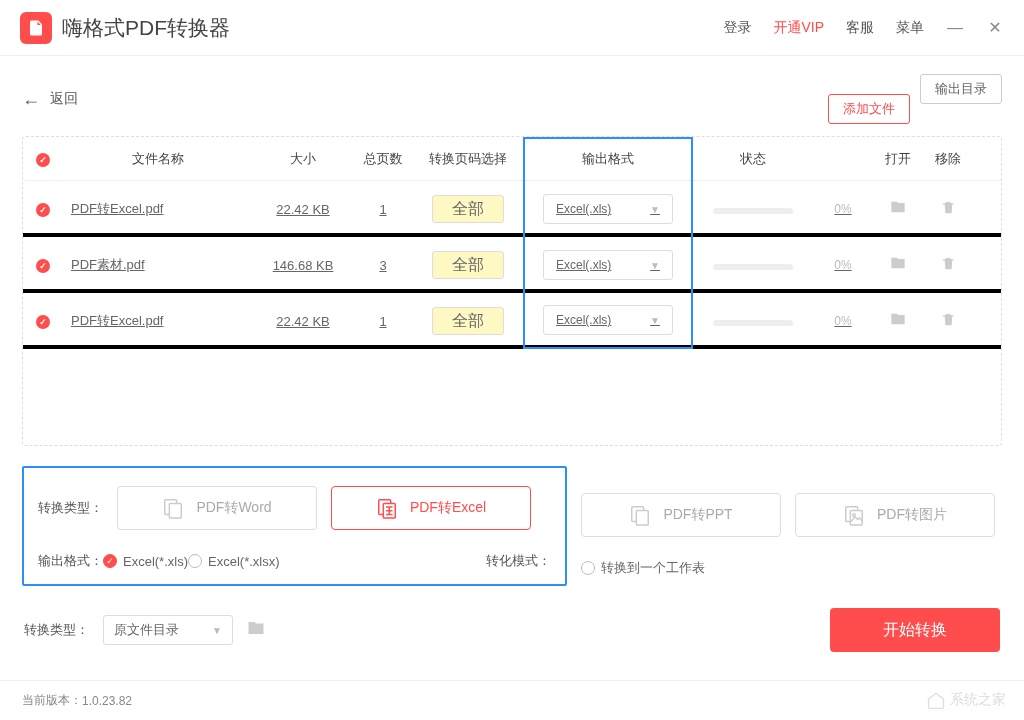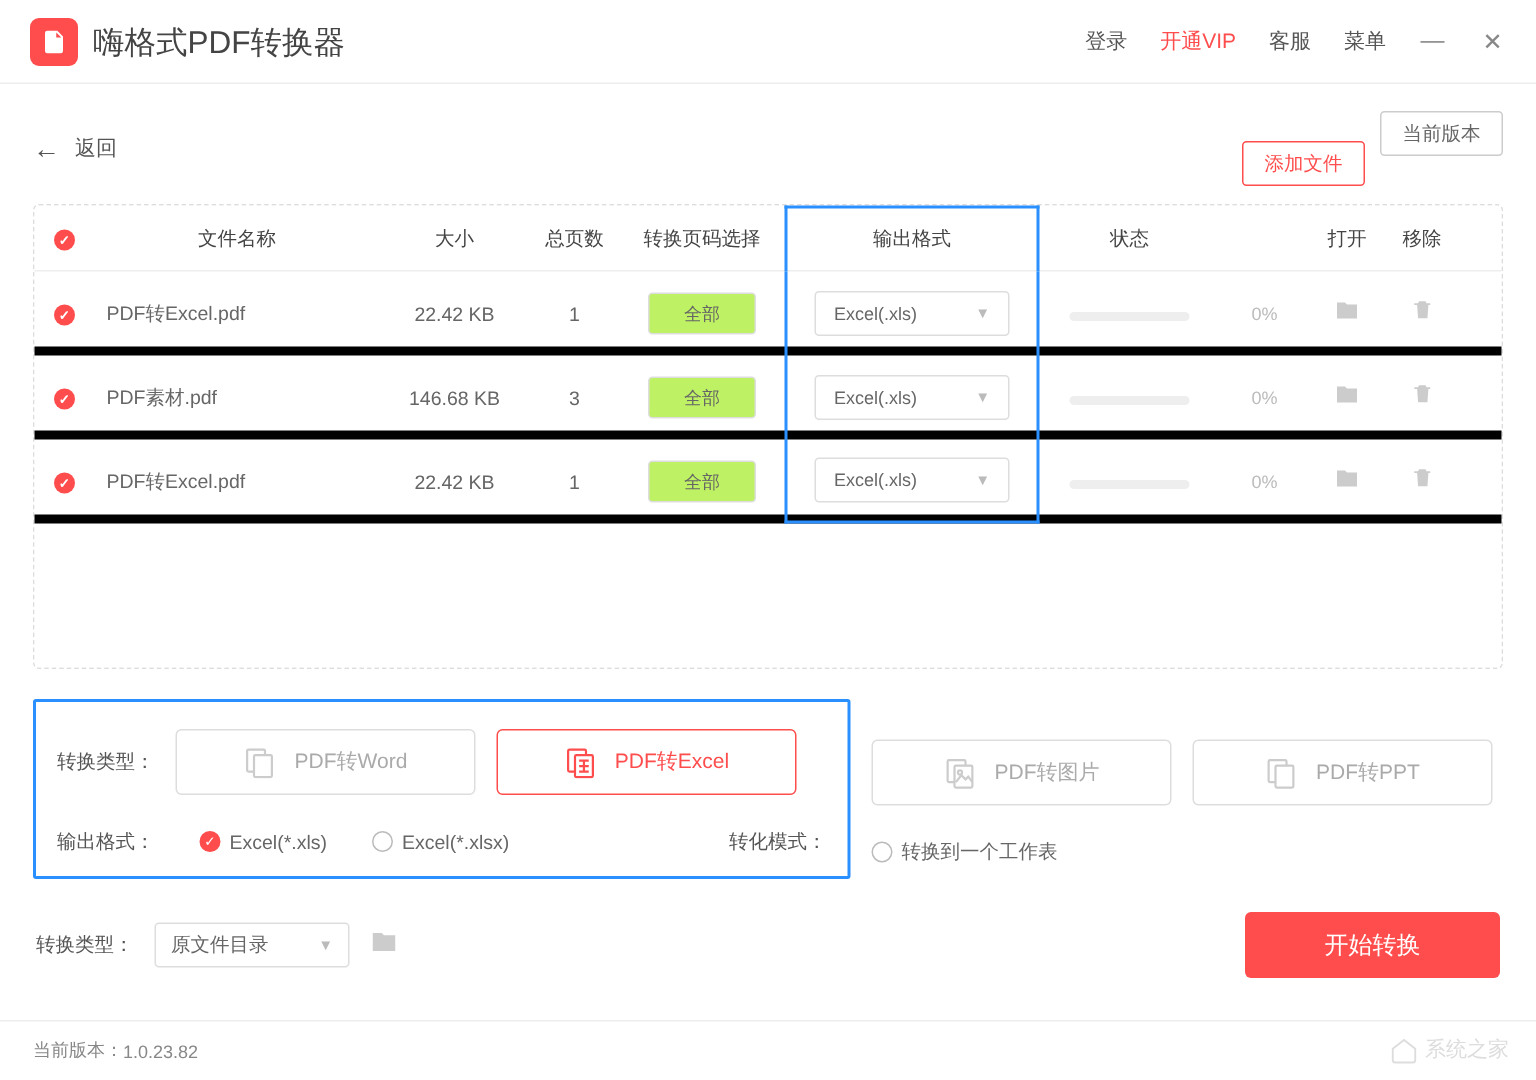--- a/index.html
+++ b/index.html
@@ -17,42 +17,42 @@
 .back-arrow { font-size:18px; color:#555; cursor:pointer; }
 .back-label { color:#555; font-size:14px; }
 .btn { height:30px; padding:0 14px; border:1px solid #ccc; background:#fff; border-radius:3px; color:#666; font-size:13px; cursor:pointer; }
 .btn.red { border-color:#ff4d4d; color:#ff4d4d;margin-top:20px; }
 .back-row .right { margin-left:auto; display:flex; gap:10px; }
 .table { border:1px dashed #ddd; border-radius:4px; min-height:310px; }
 .thead, .trow { display:grid; grid-template-columns: 40px 190px 100px 60px 110px 170px 120px 60px 50px 50px; align-items:center; }
 .thead { height:44px; border-bottom:1px solid #eee; color:#444; font-size:13px; text-align:center; }
 .thead > div { text-align:center; }
 .th-output { border:2px solid #2b90ff; border-bottom:none; height:44px; line-height:40px; }
-.trow { height:56px; border-bottom:6px solid #000000; color:#666; font-size:13px; }
+.trow { height:56px; border-bottom:4px solid #000000; color:#666; font-size:13px;text-decoration:underline; }
 .trow:last-of-type .cell-output { border-bottom:2px solid #2b90ff; }
 .cell { text-align:center; }
 .cell-name { display:flex; align-items:center; gap:8px; padding-left:8px; text-align:left; }
 .check-ico { width:14px; height:14px; border-radius:50%; background:#ff4d4d; display:inline-flex; align-items:center; justify-content:center; }
 .check-ico::after { content:"✓"; color:#fff; font-size:9px; font-weight:bold; }
-.page-btn { width:72px; height:28px; border:1px solid #ddd; border-radius:3px; background:#bef264; color:#666; font-size:12px; cursor:pointer; }
+.page-btn { width:72px; height:28px; border:1px solid #ddd; border-radius:3px; background:#fef9c3; color:#666; font-size:16px; cursor:pointer; }
 .cell-output { height:56px; display:flex; align-items:center; justify-content:center; border-left:2px solid #2b90ff; border-right:2px solid #2b90ff; }
 .select-box { width:130px; height:30px; border:1px solid #ddd; border-radius:3px; display:flex; align-items:center; justify-content:space-between; padding:0 12px; color:#666; cursor:pointer; font-size:12px; }
 .caret { color:#bbb; font-size:10px; }
 .status-bar { width:80px; height:6px; background:#eee; border-radius:3px; display:inline-block; }
 .pct { color:#bbb; font-size:12px; }
 .ico-btn { color:#ccc; cursor:pointer; font-size:16px; }
 .bottom { margin-top:20px; }
 .highlight-box { border:2px solid #2b90ff; padding:18px 14px 14px 14px; border-radius:2px; }
 .type-row { display:flex; align-items:center; gap:14px; }
 .label { color:#555; font-size:13px; }
 .type-card { width:200px; height:44px; border:1px solid #ddd; border-radius:4px; display:flex; align-items:center; justify-content:center; gap:12px; color:#aaa; font-size:14px; cursor:pointer; position:relative; }
 .type-card.active { border-color:#ff4d4d; color:#ff4d4d; }
 .type-card svg { flex-shrink:0; }
 .type-row-outer { display:flex; align-items:center; gap:14px; }
-.fmt-row { display:flex; align-items:center; gap:30px; margin-top:22px;justify-content:space-between; }
+.fmt-row { display:flex; align-items:center; margin-top:22px;justify-content:space-between; }
 .radio { display:flex; align-items:center; gap:6px; color:#666; font-size:13px; cursor:pointer; }
 .radio-circ { width:14px; height:14px; border:1px solid #bbb; border-radius:50%; display:inline-flex; align-items:center; justify-content:center; }
 .radio.checked .radio-circ { border-color:#ff4d4d; background:#ff4d4d; }
 .radio.checked .radio-circ::after { content:"✓"; color:#fff; font-size:9px; }
 .mode-label { margin-left:auto; color:#555; }
 .dir-row { display:flex; align-items:center; gap:14px; margin-top:22px; padding:0 2px; }
 .dir-select { width:130px; height:30px; border:1px solid #ddd; border-radius:3px; display:flex; align-items:center; justify-content:space-between; padding:0 10px; color:#666; cursor:pointer; font-size:13px; }
 .dir-folder { color:#ccc; font-size:16px; cursor:pointer; }
 .start-btn { margin-left:auto; width:170px; height:44px; background:#ff4d4d; color:#fff; border:none; border-radius:4px; font-size:16px; cursor:pointer; }
 .footer { position:absolute; bottom:0; left:0; right:0; height:40px; border-top:1px solid #eee; display:flex; align-items:center; padding:0 22px; color:#888; font-size:12px; }
@@ -78,21 +78,21 @@
   </div>
 </div>
 
 <div class="content">
 
   <div class="back-row">
     <span class="back-arrow">←</span>
     <span class="back-label">返回</span>
     <div class="right">
       <button class="btn red">添加文件</button>
-      <button class="btn">当前版本</button>
+      <button class="btn">输出目录</button>
     </div>
   </div>
 
   <div class="table">
     <div class="thead">
       <div><span class="check-ico"></span></div>
       <div>文件名称</div>
       <div>大小</div>
       <div>总页数</div>
       <div>转换页码选择</div>
@@ -209,31 +209,31 @@
             </span>
           <span class="mode-label">转化模式：</span>
         </div>
       </div>
       <div style="display:flex; flex-direction:column; gap:22px; padding-top:18px;">
         <div class="type-row" style="gap:14px;">
           <div class="type-card">
             <svg width="22" height="22" viewBox="0 0 24 24" fill="none" stroke="#ccc" stroke-width="1.6">
                 <rect x="3" y="3" width="13" height="16" rx="1"></rect>
                 <rect x="8" y="7" width="13" height="16" rx="1" fill="#fff"></rect>
+              </svg>
+            <span>PDF转PPT</span>
+          </div>
+          <div class="type-card">
+            <svg width="22" height="22" viewBox="0 0 24 24" fill="none" stroke="#ccc" stroke-width="1.6">
+                <rect x="3" y="3" width="13" height="16" rx="1"></rect>
+                <rect x="8" y="7" width="13" height="16" rx="1" fill="#fff"></rect>
                 <circle cx="12" cy="12" r="1.5"></circle>
                 <path d="M9 19l4-5 3 3 2-2 3 4"></path>
               </svg>
             <span>PDF转图片</span>
-          </div>
-          <div class="type-card">
-            <svg width="22" height="22" viewBox="0 0 24 24" fill="none" stroke="#ccc" stroke-width="1.6">
-                <rect x="3" y="3" width="13" height="16" rx="1"></rect>
-                <rect x="8" y="7" width="13" height="16" rx="1" fill="#fff"></rect>
-              </svg>
-            <span>PDF转PPT</span>
           </div>
         </div>
         <div class="fmt-row" style="margin-top:0;">
           <span class="radio">
               <span class="radio-circ"></span>
               <span>转换到一个工作表</span>
             </span>
         </div>
       </div>
     </div>

